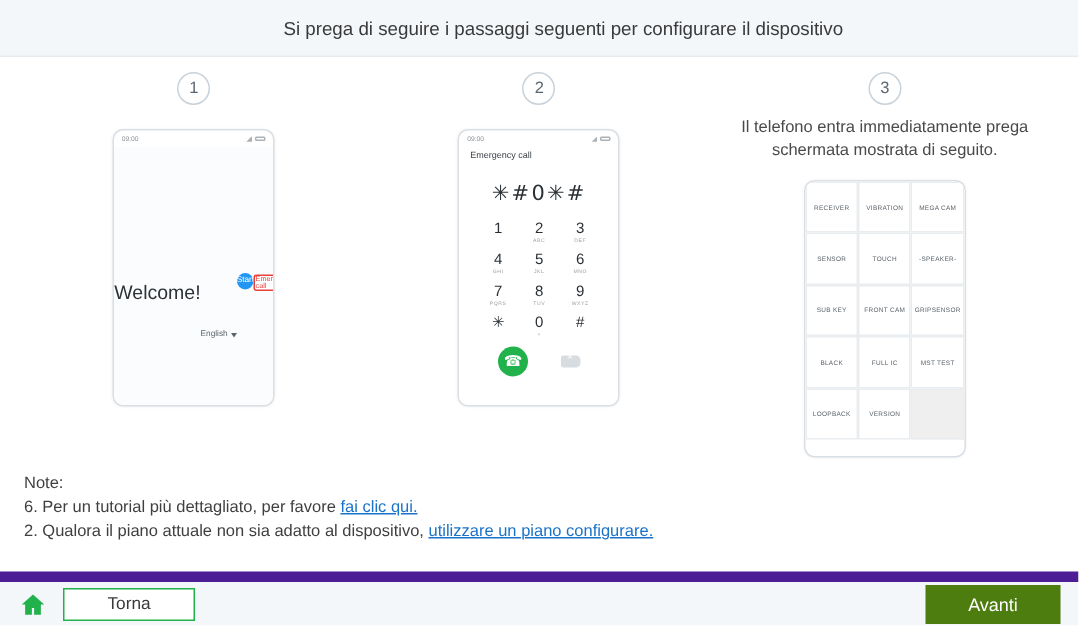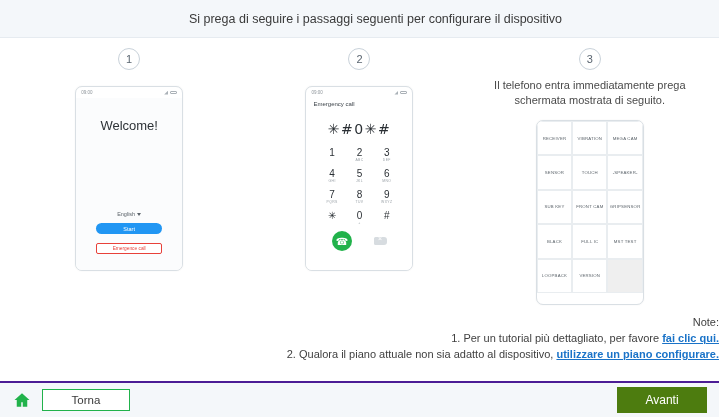--- a/index.html
+++ b/index.html
@@ -88,21 +88,21 @@
   .status-icons { display: flex; gap: 2px; align-items: center; }
   .sig { width: 4px; height: 4px; background: #aab1b7; display: inline-block;
          clip-path: polygon(0 100%, 100% 0, 100% 100%); }
   .batt { width: 7px; height: 3.5px; border: 0.5px solid #aab1b7; border-radius: 1px; display: inline-block; }
 
   
   .welcome-screen {
     height: calc(100% - 11px);
     background: #fbfcfd;
     display: flex;
-    flex-direction: column;
+    flex-direction: row;
     align-items: center;
   }
   .welcome-title {
     margin-top: 20px;
     font-size: 13px;
     color: #2d3237;
   }
   .lang-row {
     margin-top: 78px;
     font-size: 5.5px;
@@ -226,40 +226,38 @@
     justify-content: center;
     font-size: 4.3px;
     color: #5c646b;
     text-align: center;
     letter-spacing: 0.2px;
   }
   .test-cell.gray { background: #efefef; }
 
   
   .notes {
-    padding: 6px 0 0 56px;
+    padding: 6px 0 0 16px;
     font-size: 11px;
     color: #3f3f3f;
     line-height: 16px;
-    text-align: right;
   }
   .notes a {
     color: #1a73c8;
     text-decoration: underline;
-    font-weight: bold;
   }
 
   
   .footer {
     position: absolute;
     left: 0; bottom: 0;
     width: 719px;
     height: 36px;
     background: #f4f7fa;
-    border-top: 2px solid #4c1d95;
+    border-top: 7px solid #4c1d95;
     display: flex;
     align-items: center;
     padding: 0 12px;
   }
   .home-icon {
     width: 20px; height: 20px;
     display: flex; align-items: center; justify-content: center;
     margin-right: 10px;
   }
   .btn-back {
@@ -410,21 +408,21 @@
           <div class="test-cell">VERSION</div>
           <div class="test-cell gray"></div>
         </div>
       </div>
     </div>
   </div>
 
   <div class="notes">
     <div>Note:</div>
     <div>
-      <span>1. Per un tutorial più dettagliato, per favore </span><a href="#">fai clic qui.</a>
+      <span>6. Per un tutorial più dettagliato, per favore </span><a href="#">fai clic qui.</a>
     </div>
     <div>
       <span>2. Qualora il piano attuale non sia adatto al dispositivo, </span><a href="#">utilizzare un piano configurare.</a>
     </div>
   </div>
 
   <div class="footer">
     <div class="home-icon">
       <svg width="18" height="18" viewBox="0 0 24 24" aria-hidden="true">
         <path d="M12 3 L2 12 h3 v9 h6 v-6 h2 v6 h6 v-9 h3 Z" fill="#21b24b"></path>

